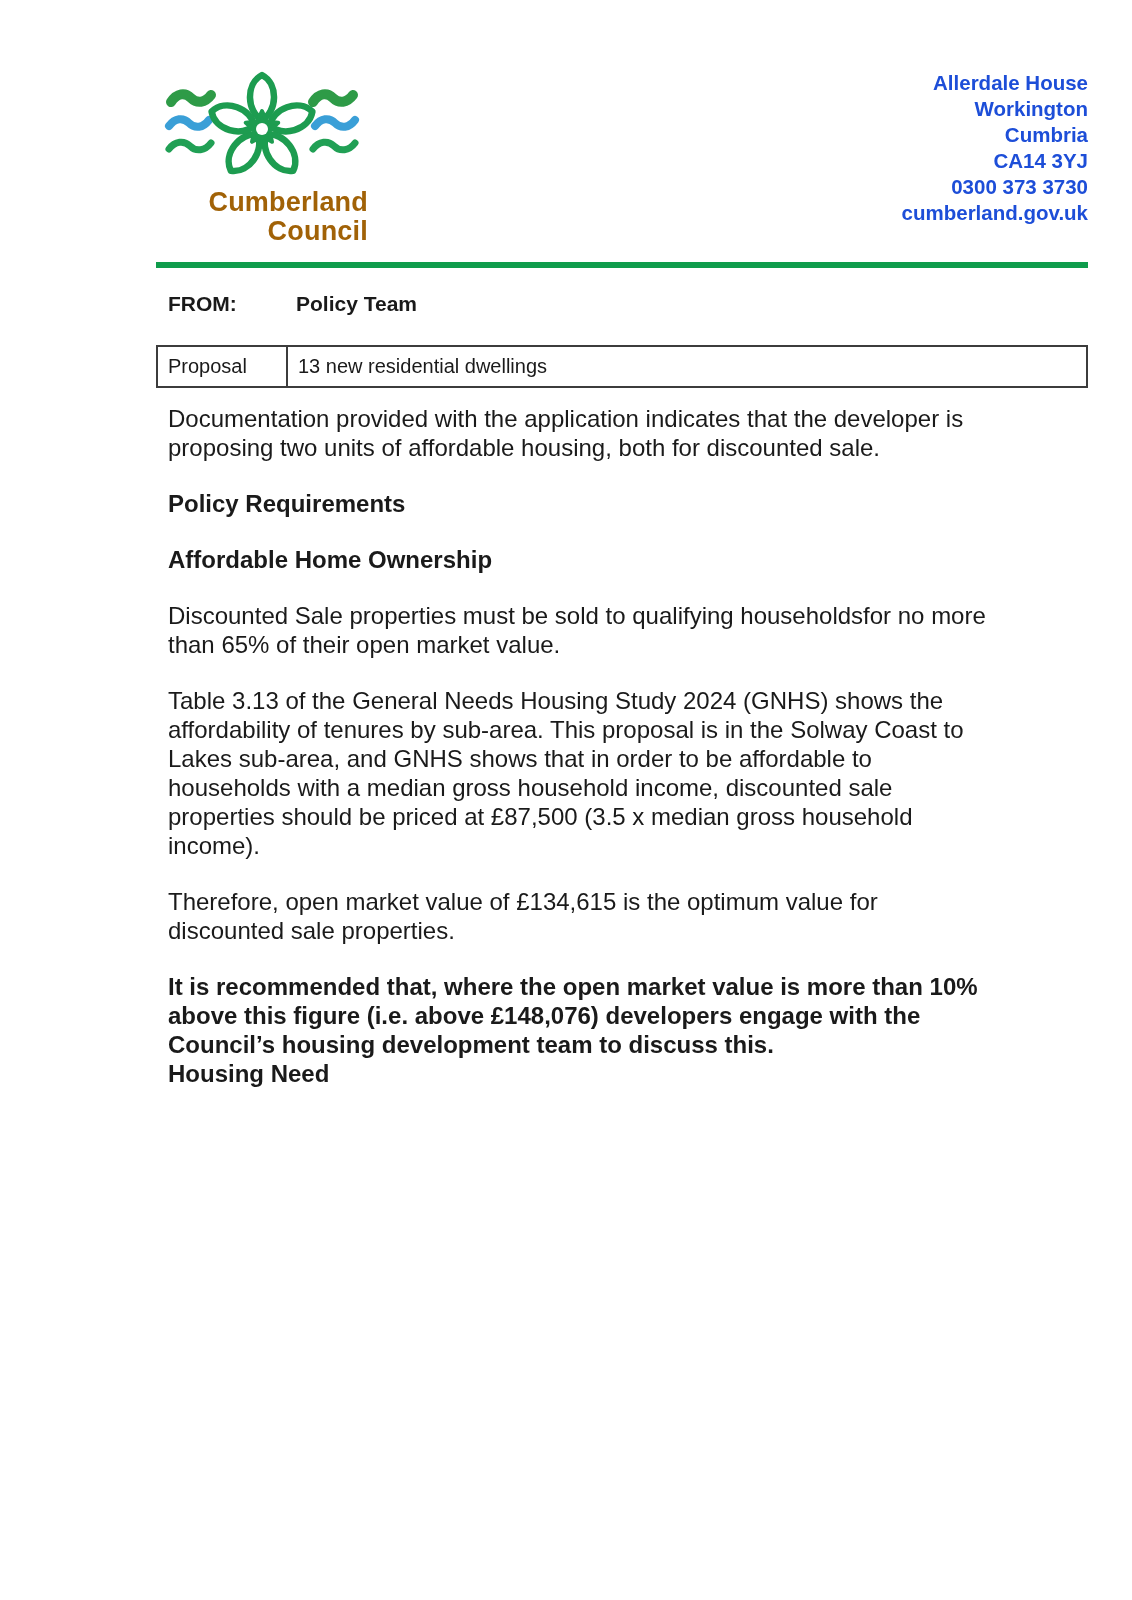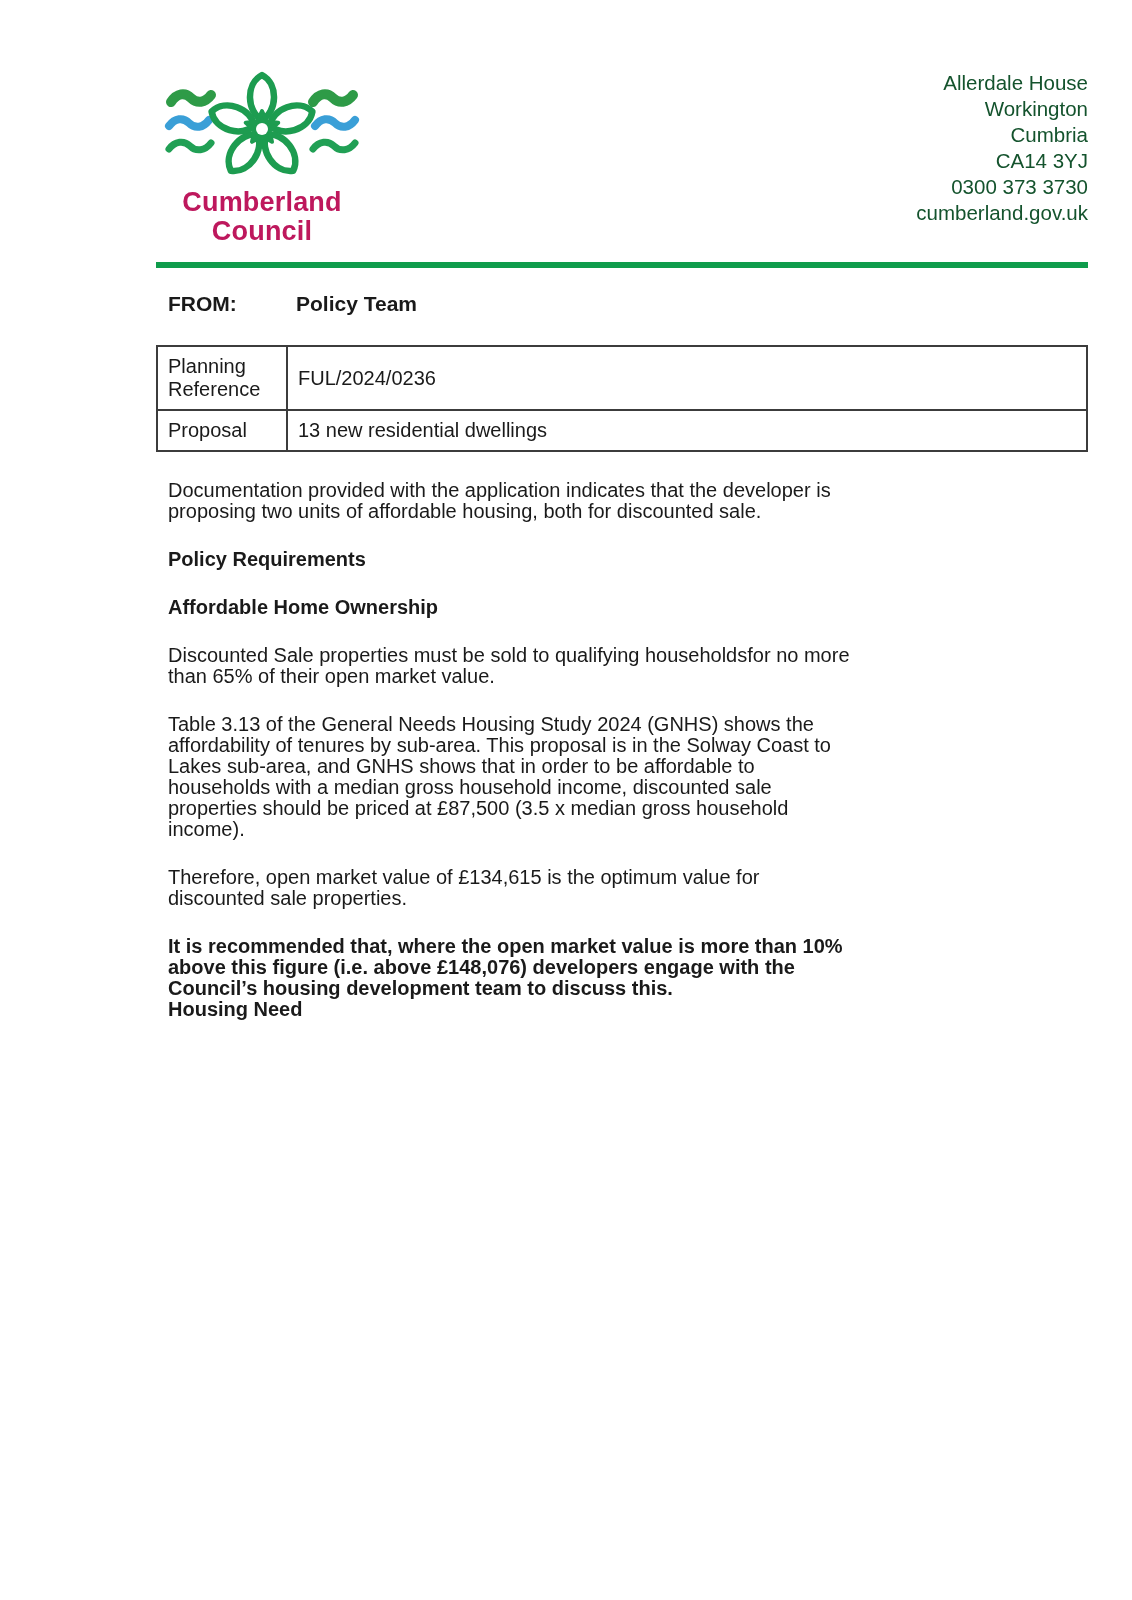--- a/index.html
+++ b/index.html
@@ -7,38 +7,38 @@
   body { font-family:"Liberation Sans","DejaVu Sans",sans-serif; color:#1a1a1a; }
   .page {
     position:relative; width:1132px; height:1600px; margin:0 auto;
     background:#ffffff; overflow:hidden;
     padding:68px 44px 0 156px;
   }
   
   .header { display:flex; justify-content:space-between; align-items:flex-start; }
   .logo-block { width:212px; text-align:center; }
   .logo-art { display:block; margin:0 auto; }
-  .brand { font-weight:700; font-size:27px; line-height:29px; color:#be185d; margin-top:2px; letter-spacing:0.2px; }
-  .address { text-align:right; font-weight:400; font-size:20.5px; line-height:26px; color:#14532d; padding-top:2px; }
+  .brand { font-weight:700; font-size:27px; line-height:29px; color:#a16207; margin-top:2px; letter-spacing:0.2px;text-align:right; }
+  .address { text-align:right; font-weight:700; font-size:20.5px; line-height:26px; color:#1d4ed8; padding-top:2px; }
   .rule { height:6px; background:#0f9c4c; margin-top:16px; }
   
   .meta { margin-top:24px; padding-left:12px; }
   .meta-row { display:flex; font-weight:700; font-size:21px; margin-bottom:29px;align-items:center; }
   .meta-label { width:128px; }
   
   table.details {
     width:100%; border-collapse:collapse; margin-top:16px;
     font-size:20px;
   }
   table.details td {
     border:2px solid #3c3c3c; padding:8px 10px; vertical-align:middle;
   }
   table.details td.lbl { width:130px; }
   
-  .body-text { padding-left:12px; margin-top:28px; font-size:20px; line-height:21px; }
+  .body-text { padding-left:12px; margin-top:16px; font-size:24px; line-height:29px; }
   .para { white-space:pre-line; margin-bottom:27px; }
   .para.bold { font-weight:700; }
   .h { font-weight:700; margin-bottom:27px; }
   .h.tight { margin:0; }
   .para.no-gap { margin-bottom:0; }
 </style>
 </head>
 <body>
 
 <div class="page">
@@ -101,24 +101,20 @@
   <div class="meta">
     <div class="meta-row">
       <div class="meta-label">FROM:</div>
       <div>Policy Team</div>
     </div>
   </div>
 
   <table class="details">
     <tbody>
       <tr>
-        <td class="lbl">Planning Reference</td>
-        <td>FUL/2024/0236</td>
-      </tr>
-      <tr>
         <td class="lbl">Proposal</td>
         <td>13 new residential dwellings</td>
       </tr>
     </tbody>
   </table>
 
   <div class="body-text">
     <p class="para">Documentation provided with the application indicates that the developer is
 proposing two units of affordable housing, both for discounted sale.</p>
     <div class="h">Policy Requirements</div>

